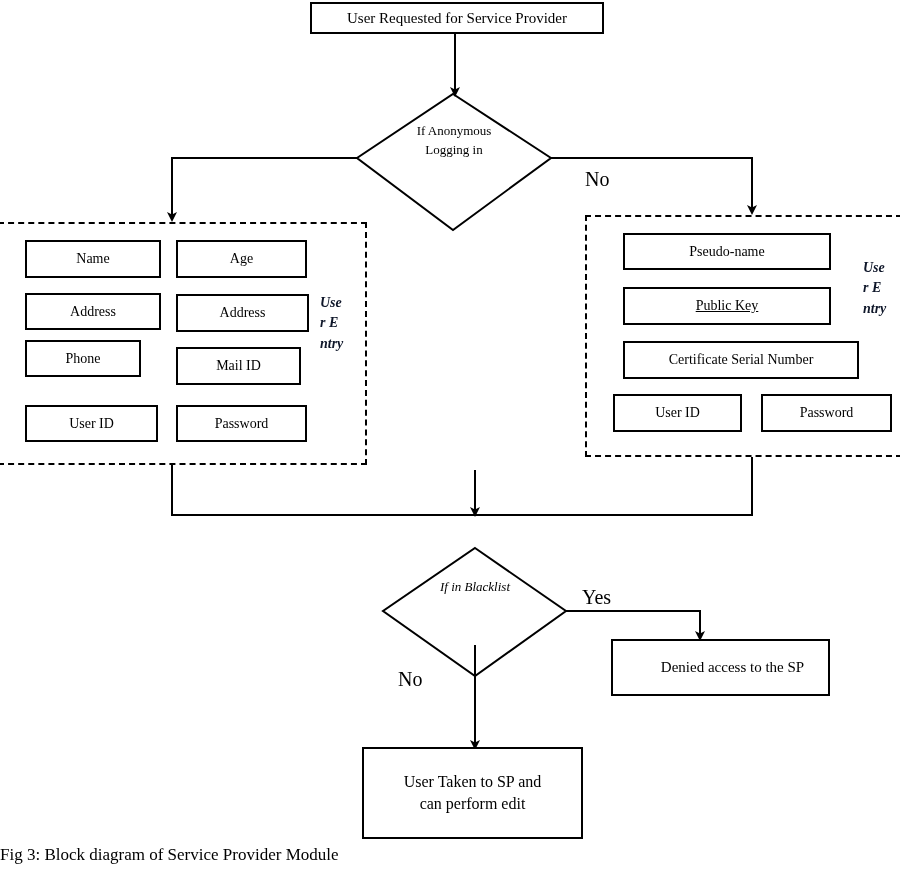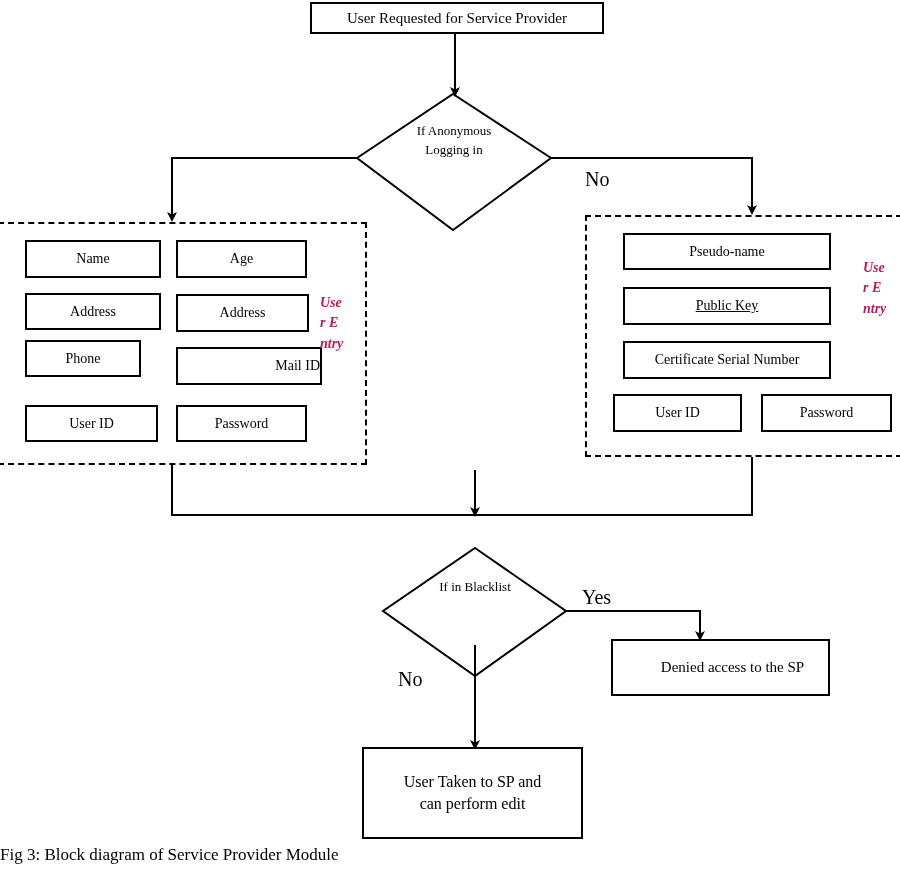--- a/index.html
+++ b/index.html
@@ -57,21 +57,21 @@
     border: 2px dashed #000000;
   }
   .side-label {
     position: absolute;
     font-style: italic;
     font-weight: bold;
     font-size: 14px;
     line-height: 1.45;
     width: 26px;
     text-align: left;
-    color: #be185d;
+    color: #0f172a;
     word-break: break-all;
   }
   .edge-label {
     position: absolute;
     font-size: 20px;
     color: #000000;
   }
   .caption {
     position: absolute;
     width: 900px;
@@ -151,54 +151,54 @@
   <div class="field-box" style="left:25px; top:293px; width:136px; height:37px;">
     <span>Address</span>
   </div>
   <div class="field-box" style="left:176px; top:294px; width:133px; height:38px;">
     <span>Address</span>
   </div>
 
   <div class="field-box" style="left:25px; top:340px; width:116px; height:37px;">
     <span>Phone</span>
   </div>
-  <div class="field-box" style="left:176px; top:347px; width:146px; height:38px;justify-content:flex-end;">
+  <div class="field-box" style="left:176px; top:347px; width:125px; height:38px;">
     <span>Mail ID</span>
   </div>
 
   <div class="field-box" style="left:25px; top:405px; width:133px; height:37px;">
     <span>User ID</span>
   </div>
   <div class="field-box" style="left:176px; top:405px; width:131px; height:37px;">
     <span>Password</span>
   </div>
 
   <div class="side-label" style="left:320px; top:293px;">User Entry</div>
 
   <div class="group-dashed" style="left:585px; top:215px; width:317px; height:242px;"></div>
 
   <div class="field-box" style="left:623px; top:233px; width:208px; height:37px;">
     <span>Pseudo-name</span>
   </div>
   <div class="field-box" style="left:623px; top:287px; width:208px; height:38px;text-decoration:underline;">
     <span>Public Key</span>
   </div>
-  <div class="field-box" style="left:623px; top:341px; width:208px; height:38px;">
+  <div class="field-box" style="left:623px; top:341px; width:236px; height:38px;">
     <span>Certificate Serial Number</span>
   </div>
   <div class="field-box" style="left:613px; top:394px; width:129px; height:38px;">
     <span>User ID</span>
   </div>
   <div class="field-box" style="left:761px; top:394px; width:131px; height:38px;">
     <span>Password</span>
   </div>
 
   <div class="side-label" style="left:863px; top:258px;">User Entry</div>
 
-  <div class="diamond-text" style="left:415px; top:578px; width:120px;">If in Blacklist</div>
+  <div class="diamond-text" style="left:415px; top:578px; width:120px;font-style:italic;">If in Blacklist</div>
 
   <div class="edge-label" style="left:582px; top:586px;">Yes</div>
   <div class="edge-label" style="left:398px; top:668px;">No</div>
 
   <div class="node" style="left:611px; top:639px; width:219px; height:57px;padding-left:24px;">
     <span>Denied access to the SP</span>
   </div>
 
   <div class="node" style="left:362px; top:747px; width:221px; height:92px; font-size:16px;">
     <div>

